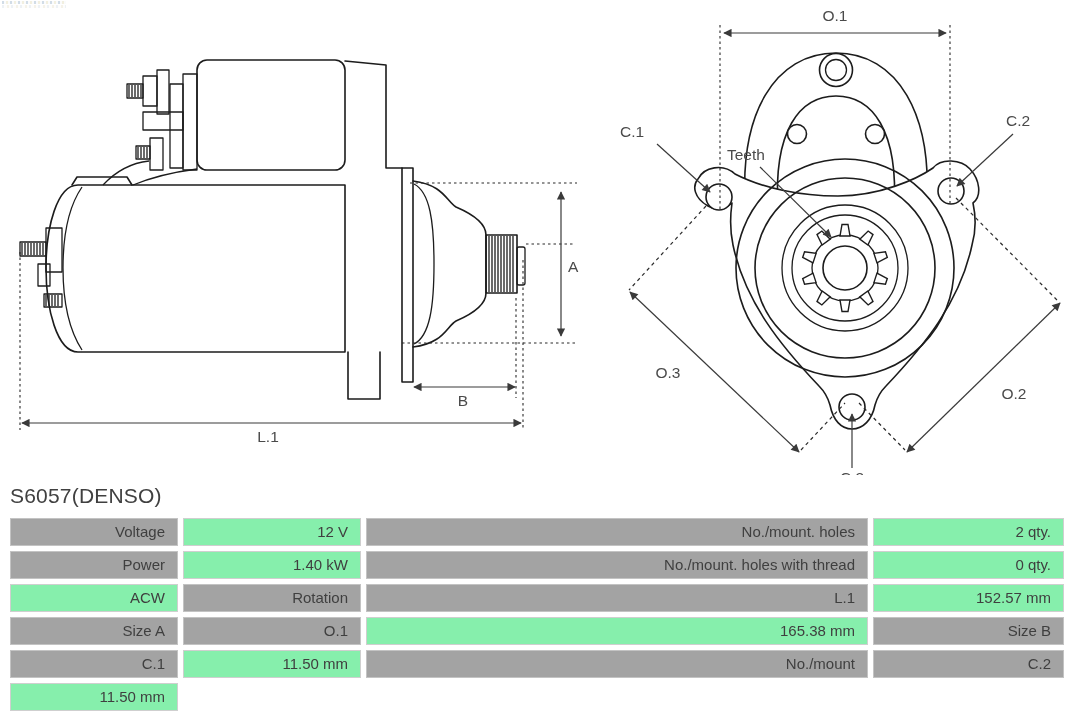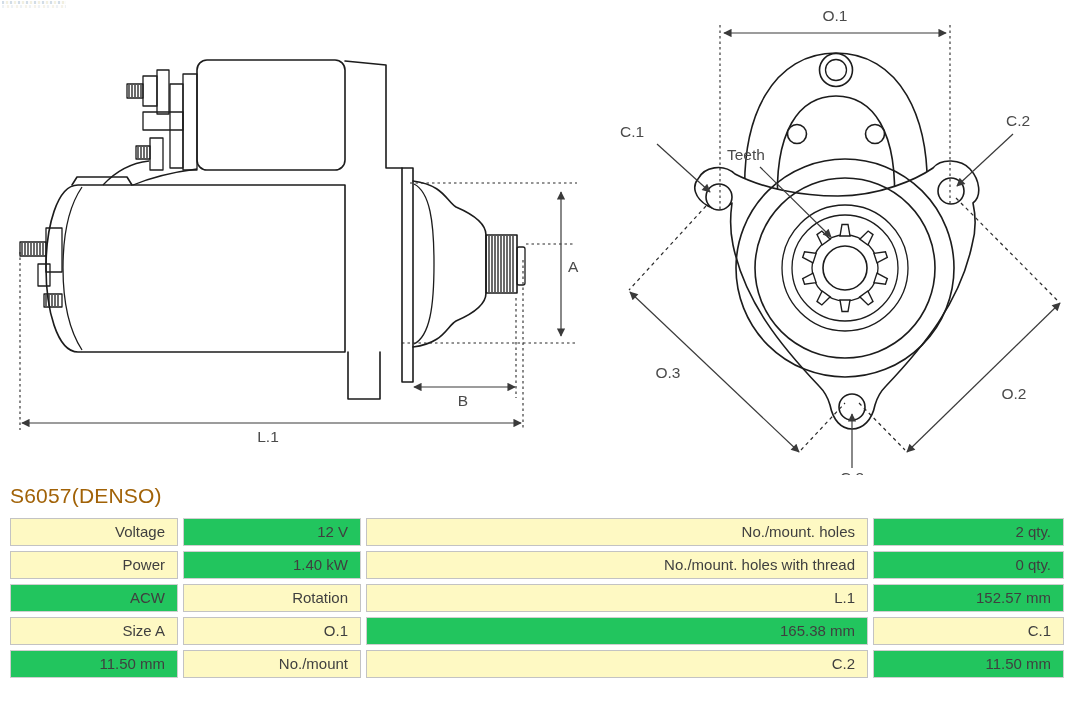--- a/index.html
+++ b/index.html
@@ -7,22 +7,22 @@
   .page{position:relative;width:1080px;height:720px;background:#fff;overflow:hidden;}
   .logo{position:absolute;top:1px;left:2px;width:64px;height:9px;opacity:.55;}
   .logo .r1{height:3px;background:repeating-linear-gradient(90deg,#adc0d4 0 2px,#f7f9fb 2px 4px,#e9e2c6 4px 6px,#f7f9fb 6px 8px);}
   .logo .r2{margin-top:1px;height:3px;background:repeating-linear-gradient(90deg,#dfe7ee 0 2px,#fdfdfb 2px 5px,#eee9d8 5px 7px,#fdfdfb 7px 9px);}
   .drawing{position:absolute;top:0;left:0;}
   .title{position:absolute;left:10px;top:484px;font-size:21px;letter-spacing:.2px;}
   .spec{position:absolute;left:10px;top:518px;width:1054px;display:grid;
         grid-template-columns:168px 178px 502px 191px;column-gap:5px;row-gap:5px;}
   .cell{height:26px;line-height:26px;font-size:15px;color:#3f3f3f;text-align:right;
         padding-right:12px;overflow:hidden;white-space:nowrap;}
-  .lab{background:#fef9c3;border:1px solid #c3c3c3;}
-  .val{background:#22c55e;border:1px solid #cfcfcf;}
+  .lab{background:#a3a3a3;border:1px solid #c3c3c3;}
+  .val{background:#86efac;border:1px solid #cfcfcf;}
   svg text{font-family:"Liberation Sans", sans-serif;font-size:15.5px;fill:#4a4a4a;}
   .ln{stroke:#1c1c1c;stroke-width:1.6;fill:none;stroke-linejoin:round;stroke-linecap:round;}
   .ln2{stroke:#1c1c1c;stroke-width:1.3;fill:none;stroke-linejoin:round;}
   .lnf{stroke:#1c1c1c;stroke-width:1.6;fill:#ffffff;stroke-linejoin:round;}
   .dim{stroke:#3a3a3a;stroke-width:1.2;fill:none;}
   .dot{stroke:#2a2a2a;stroke-width:1.1;fill:none;stroke-dasharray:2.5,3;}
   .dsh{stroke:#2a2a2a;stroke-width:1.2;fill:none;stroke-dasharray:3.5,3.5;}
 </style>
 </head>
 <body>
@@ -151,21 +151,21 @@
       <text x="835" y="21" text-anchor="middle">O.1</text>
       <text x="668" y="378" text-anchor="middle">O.3</text>
       <text x="1014" y="399" text-anchor="middle">O.2</text>
       <text x="620" y="137">C.1</text>
       <text x="1006" y="126">C.2</text>
       <text x="852" y="483" text-anchor="middle">C.3</text>
       <text x="727" y="160">Teeth</text>
     </g>
   </svg>
 
-  <div class="title" style="color:#a16207;">S6057(DENSO)</div>
+  <div class="title" style="color:#404040;">S6057(DENSO)</div>
 
   <div class="spec">
     <div class="cell lab">Voltage</div>
     <div class="cell val">12 V</div>
     <div class="cell lab">No./mount. holes</div>
     <div class="cell val">2 qty.</div>
 
     <div class="cell lab">Power</div>
     <div class="cell val">1.40 kW</div>
     <div class="cell lab">No./mount. holes with thread</div>
@@ -173,20 +173,21 @@
 
     <div class="cell val">ACW</div>
     <div class="cell lab">Rotation</div>
     <div class="cell lab">L.1</div>
     <div class="cell val">152.57 mm</div>
 
     <div class="cell lab">Size A</div>
     <div class="cell lab">O.1</div>
     <div class="cell val">165.38 mm</div>
 
+    <div class="cell lab">Size B</div>
     <div class="cell lab">C.1</div>
     <div class="cell val">11.50 mm</div>
 
     <div class="cell lab">No./mount</div>
     <div class="cell lab">C.2</div>
     <div class="cell val">11.50 mm</div>
   </div>
 
 </div>
 

